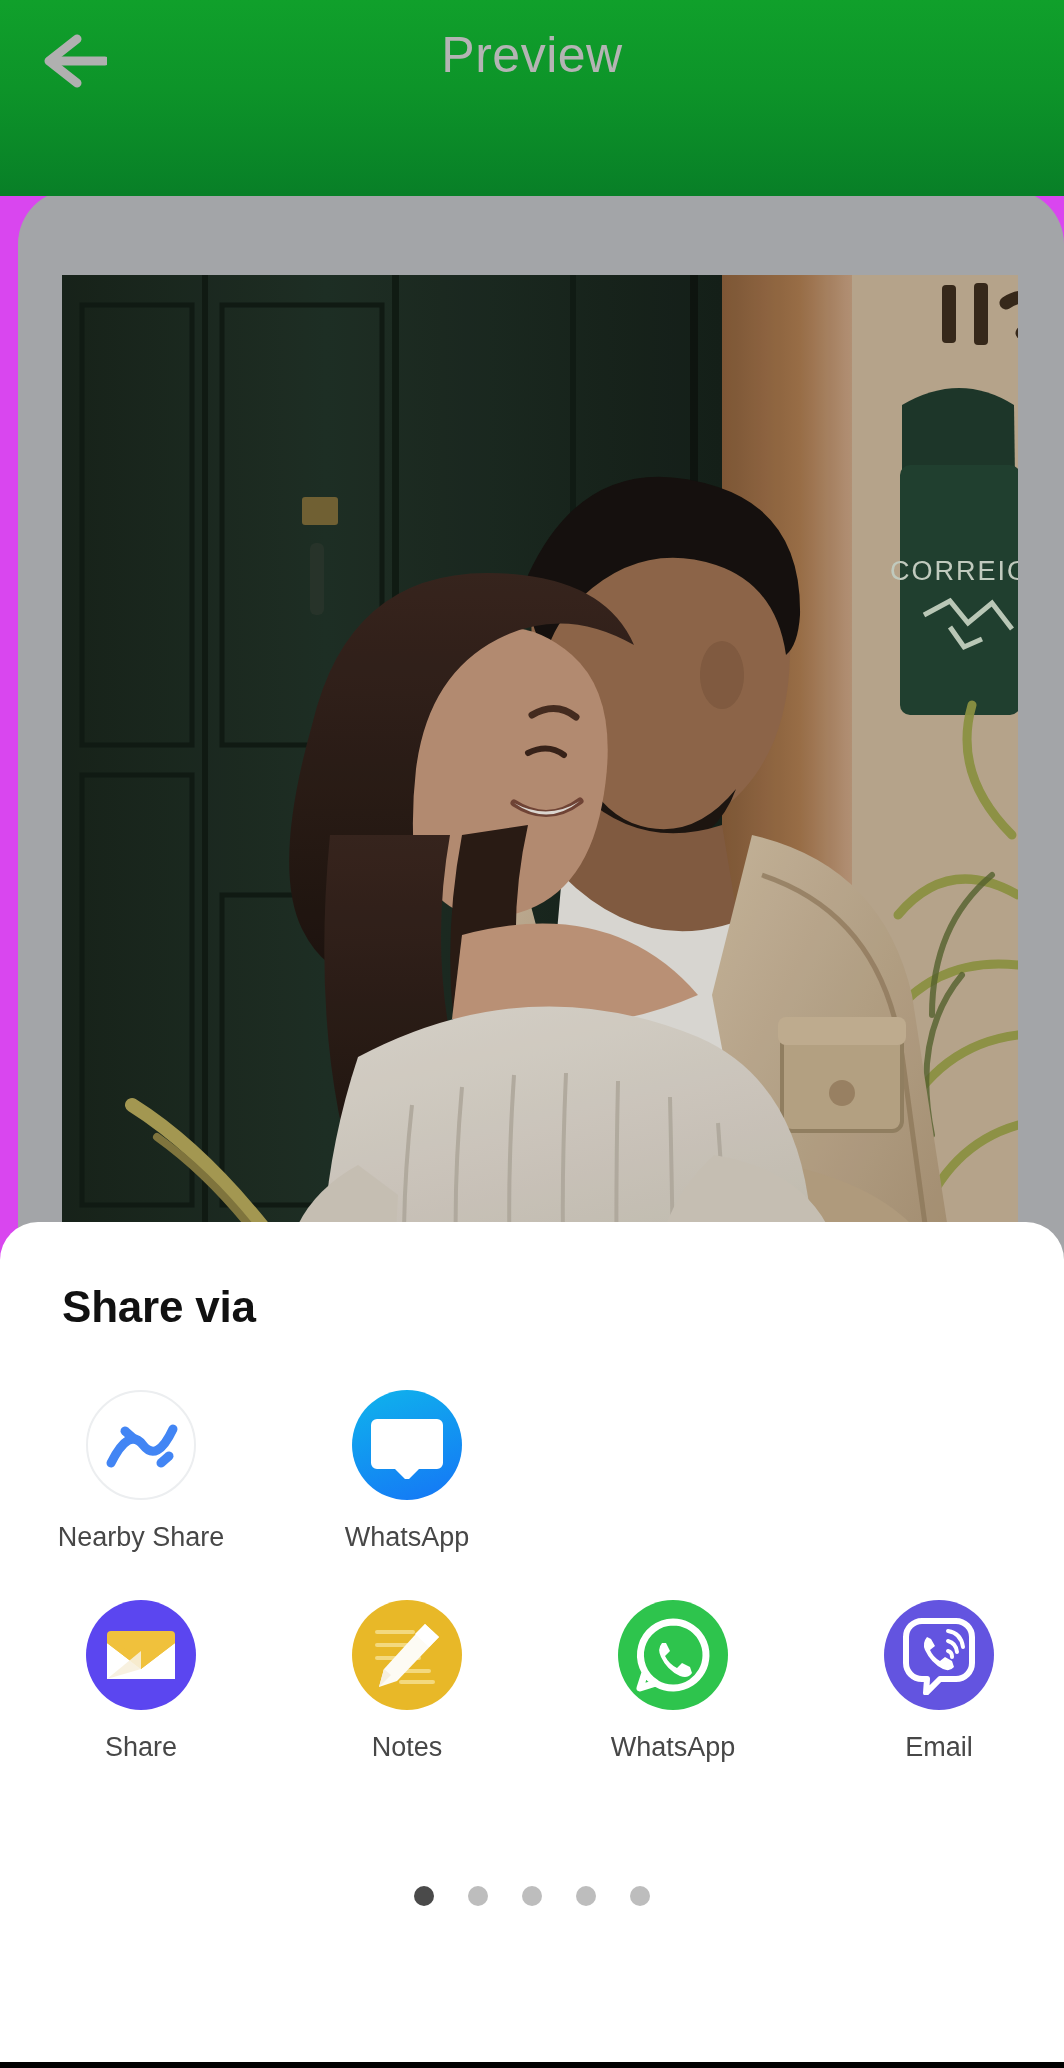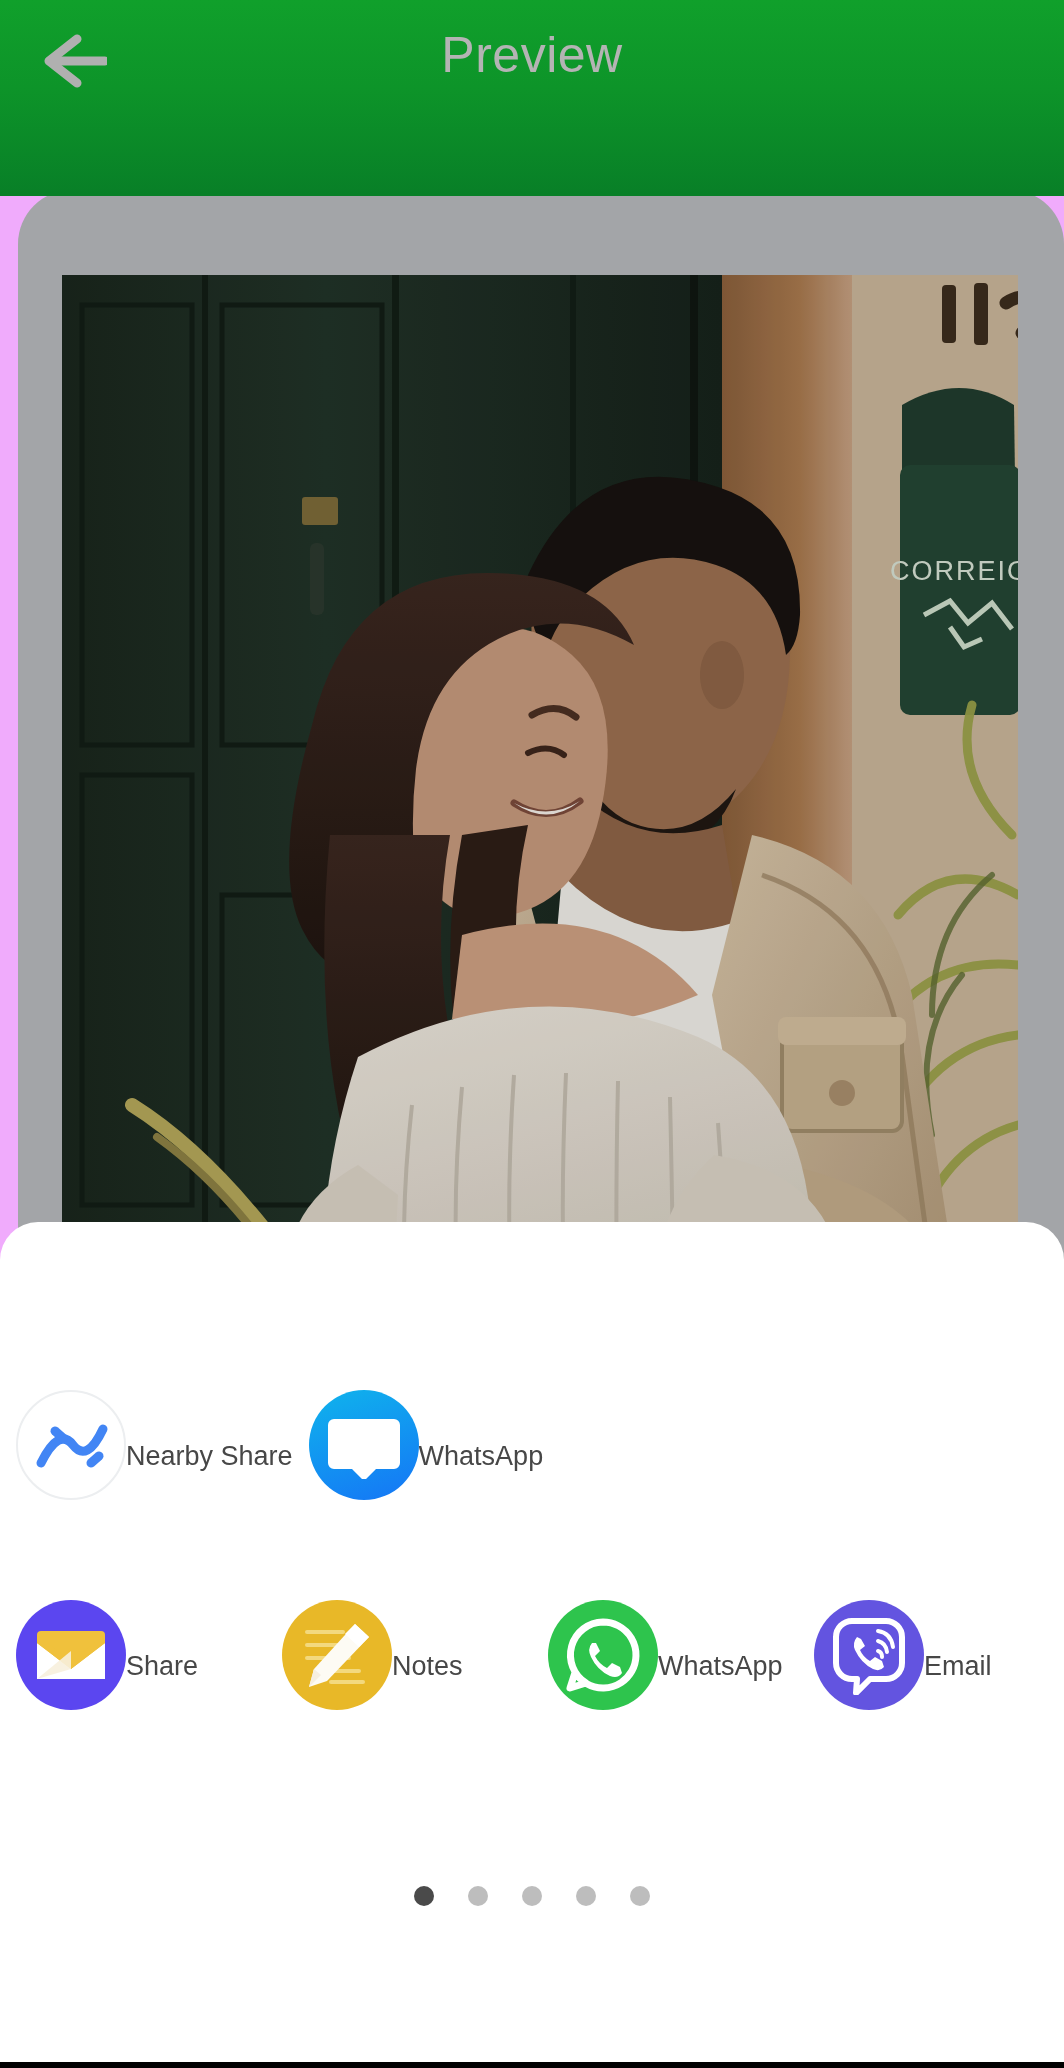--- a/index.html
+++ b/index.html
@@ -6,21 +6,21 @@
   html, body {
     width: 1064px; height: 2068px;
     font-family: "Liberation Sans", sans-serif;
     background: #ffffff;
     overflow: hidden;
   }
   #screen {
     position: relative;
     width: 1064px; height: 2068px;
     overflow: hidden;
-    background: #f0abfc;
+    background: #d946ef;
   }
 
   
   #header {
     position: absolute; top: 0; left: 0;
     width: 1064px; height: 196px;
     background: linear-gradient(180deg, #10a02b 0%, #0d9429 45%, #087f27 100%);
     z-index: 3;
   }
   #back-btn {
@@ -74,21 +74,21 @@
 
   .app-grid {
     position: absolute; left: 0; width: 1064px;
     display: grid;
     grid-template-columns: repeat(4, 1fr);
   }
   #row-1 { top: 168px; }
   #row-2 { top: 378px; }
 
   .app-cell {
-    display: flex; flex-direction: row;
+    display: flex; flex-direction: column;
     align-items: center;
     cursor: pointer;
     padding-left: 16px;
   }
   .app-icon {
     width: 110px; height: 110px;
     border-radius: 50%;
     display: flex; align-items: center; justify-content: center;
     overflow: hidden;
     position: relative;
@@ -265,20 +265,21 @@
       <path d="M680 1080 q80 -20 130 30 l-20 60 q-70 -40 -120 -40 Z" fill="#c89a7e"></path>
       <path d="M540 1110 q80 -10 140 40 l-20 40 q-70 -40 -130 -30 Z" fill="#d0a383"></path>
 
       <rect x="0" y="0" width="956" height="950" fill="#4a3a22" opacity="0.07"></rect>
       <rect x="0" y="0" width="956" height="950" fill="#000000" opacity="0.06"></rect>
     </svg>
   </div>
 
   <div id="share-sheet">
 
+    <div id="share-title">Share via</div>
 
     <div class="app-grid" id="row-1">
 
       <div class="app-cell">
         <div class="app-icon" style="background:#ffffff;border:2px solid #eceef0;">
           <svg width="76" height="52" viewBox="0 0 76 52">
             <path d="M8 44 Q26 8 40 26 Q54 44 70 10" fill="none" stroke="#4285f4" stroke-width="9" stroke-linecap="round"></path>
             <path d="M22 12 L30 19" fill="none" stroke="#4285f4" stroke-width="9" stroke-linecap="round"></path>
             <path d="M58 44 L66 37" fill="none" stroke="#4285f4" stroke-width="9" stroke-linecap="round"></path>
           </svg>

